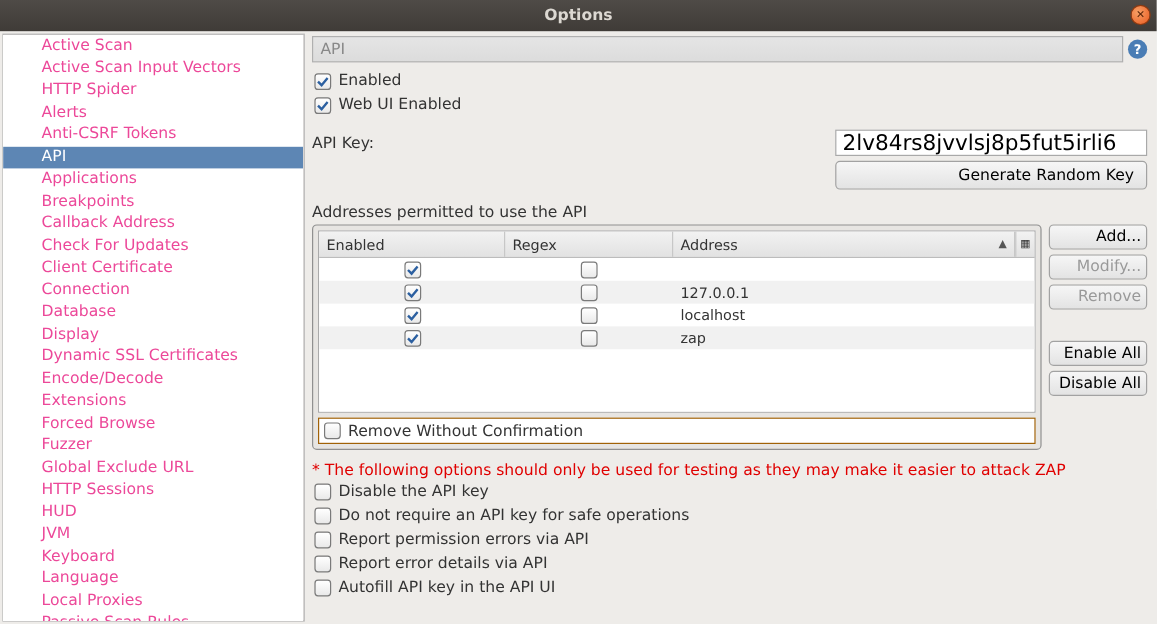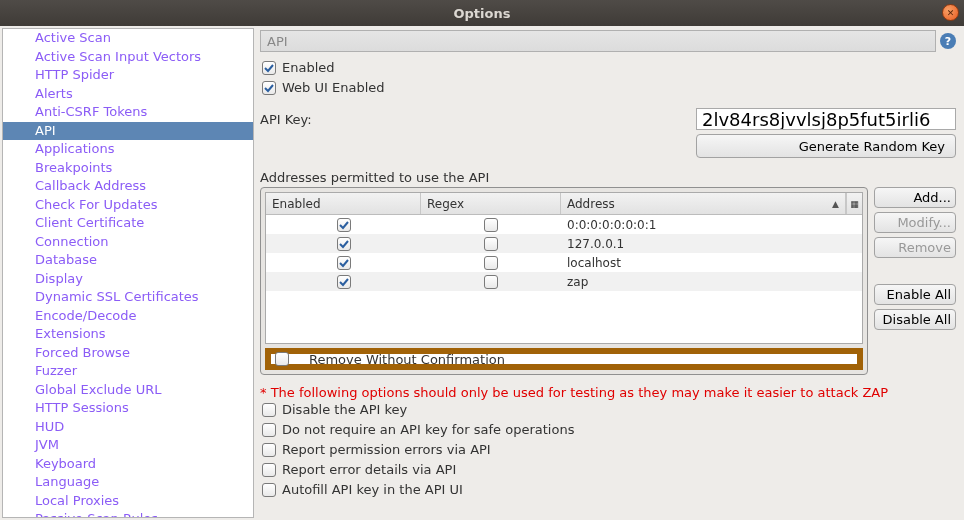--- a/index.html
+++ b/index.html
@@ -52,21 +52,21 @@
     overflow-y: auto;
     overflow-x: hidden;
     position: relative;
   }
   .sidebar-inner { padding: 0; }
   .sidebar-item {
     padding: 1px 6px 1px 32px;
     line-height: 16.5px;
     white-space: nowrap;
     cursor: pointer;
-    color: #8b5cf6;
+    color: #ec4899;
   }
   .sidebar-item.selected {
     background: #5d86b4;
     color: #fff;
   }
   .main {
     flex: 1;
     padding: 4px 8px 4px 4px;
     overflow: hidden;
     position: relative;
@@ -213,23 +213,23 @@
     display:flex;
     flex-direction:column;
     gap: 4px;
   }
   .btncol .btn { width: 100%; padding:2px 4px; }
   .btncol .gap { height: 18px; }
   .remove-confirm {
     margin-top: 4px;
     display:flex;
     align-items:center;
-    gap:20px;
+    gap:6px;
     padding: 2px 4px;
-    border: 6px solid #a16207;
+    border: 1px solid #a16207;
     background:#fff;
     height: 22px;
   }
   .warning {
     color: #e00000;
     margin-top: 10px;
   }
   
   .sidebar::-webkit-scrollbar { width: 15px; }
   .sidebar::-webkit-scrollbar-track { background: #ededed; border-left:1px solid #ccc;}
@@ -332,21 +332,20 @@
                 <div class="cell c-en">
                   <span class="chk checked">
                     <svg viewBox="0 0 10 10">
                       <path d="M1 5 L4 8 L9 2" stroke="#2b5fa0" stroke-width="2" fill="none"></path>
                     </svg>
                   </span>
                 </div>
                 <div class="cell c-rx">
                   <span class="chk"></span>
                 </div>
-                <div class="cell c-ad">0:0:0:0:0:0:0:1</div>
               </div>
               <div class="trow">
                 <div class="cell c-en">
                   <span class="chk checked">
                     <svg viewBox="0 0 10 10">
                       <path d="M1 5 L4 8 L9 2" stroke="#2b5fa0" stroke-width="2" fill="none"></path>
                     </svg>
                   </span>
                 </div>
                 <div class="cell c-rx">

